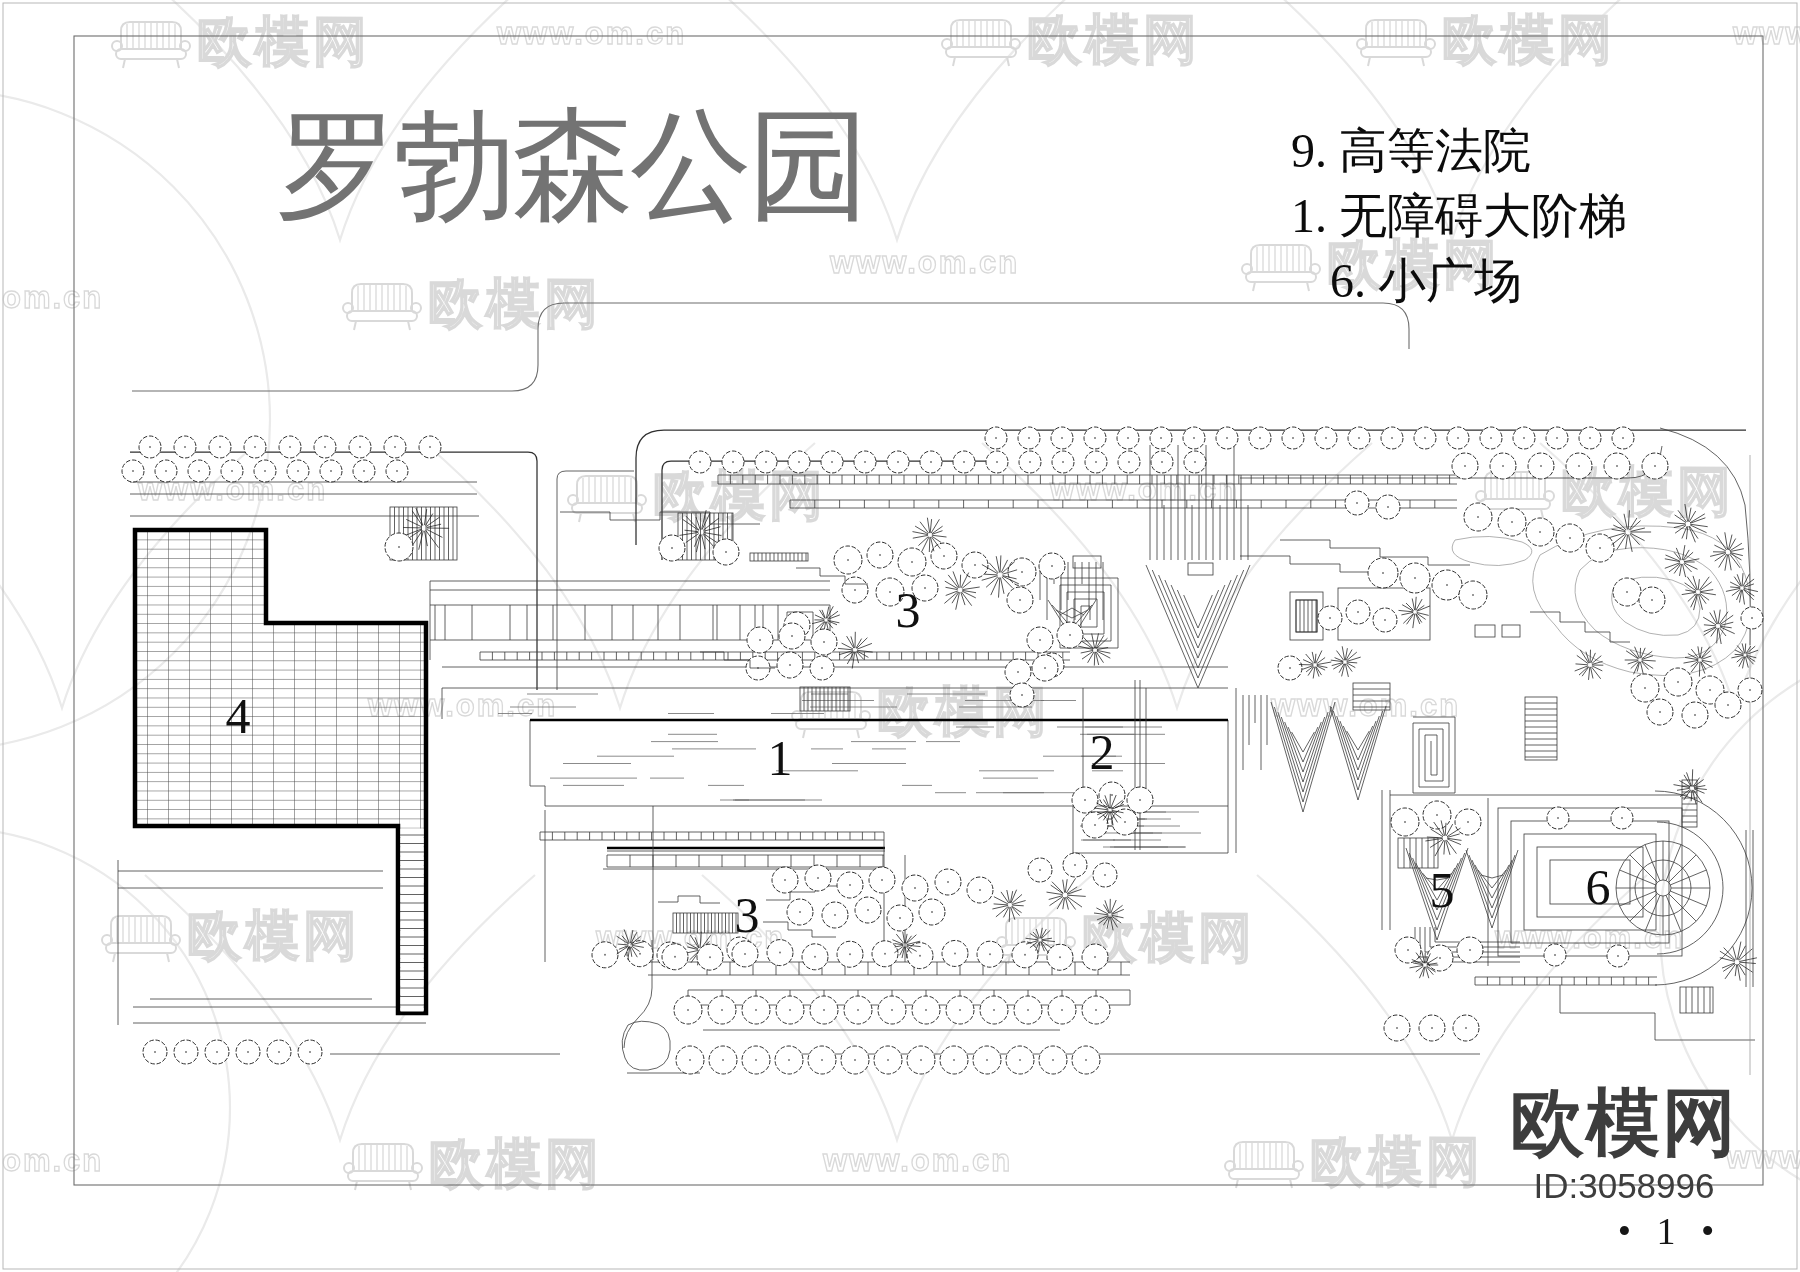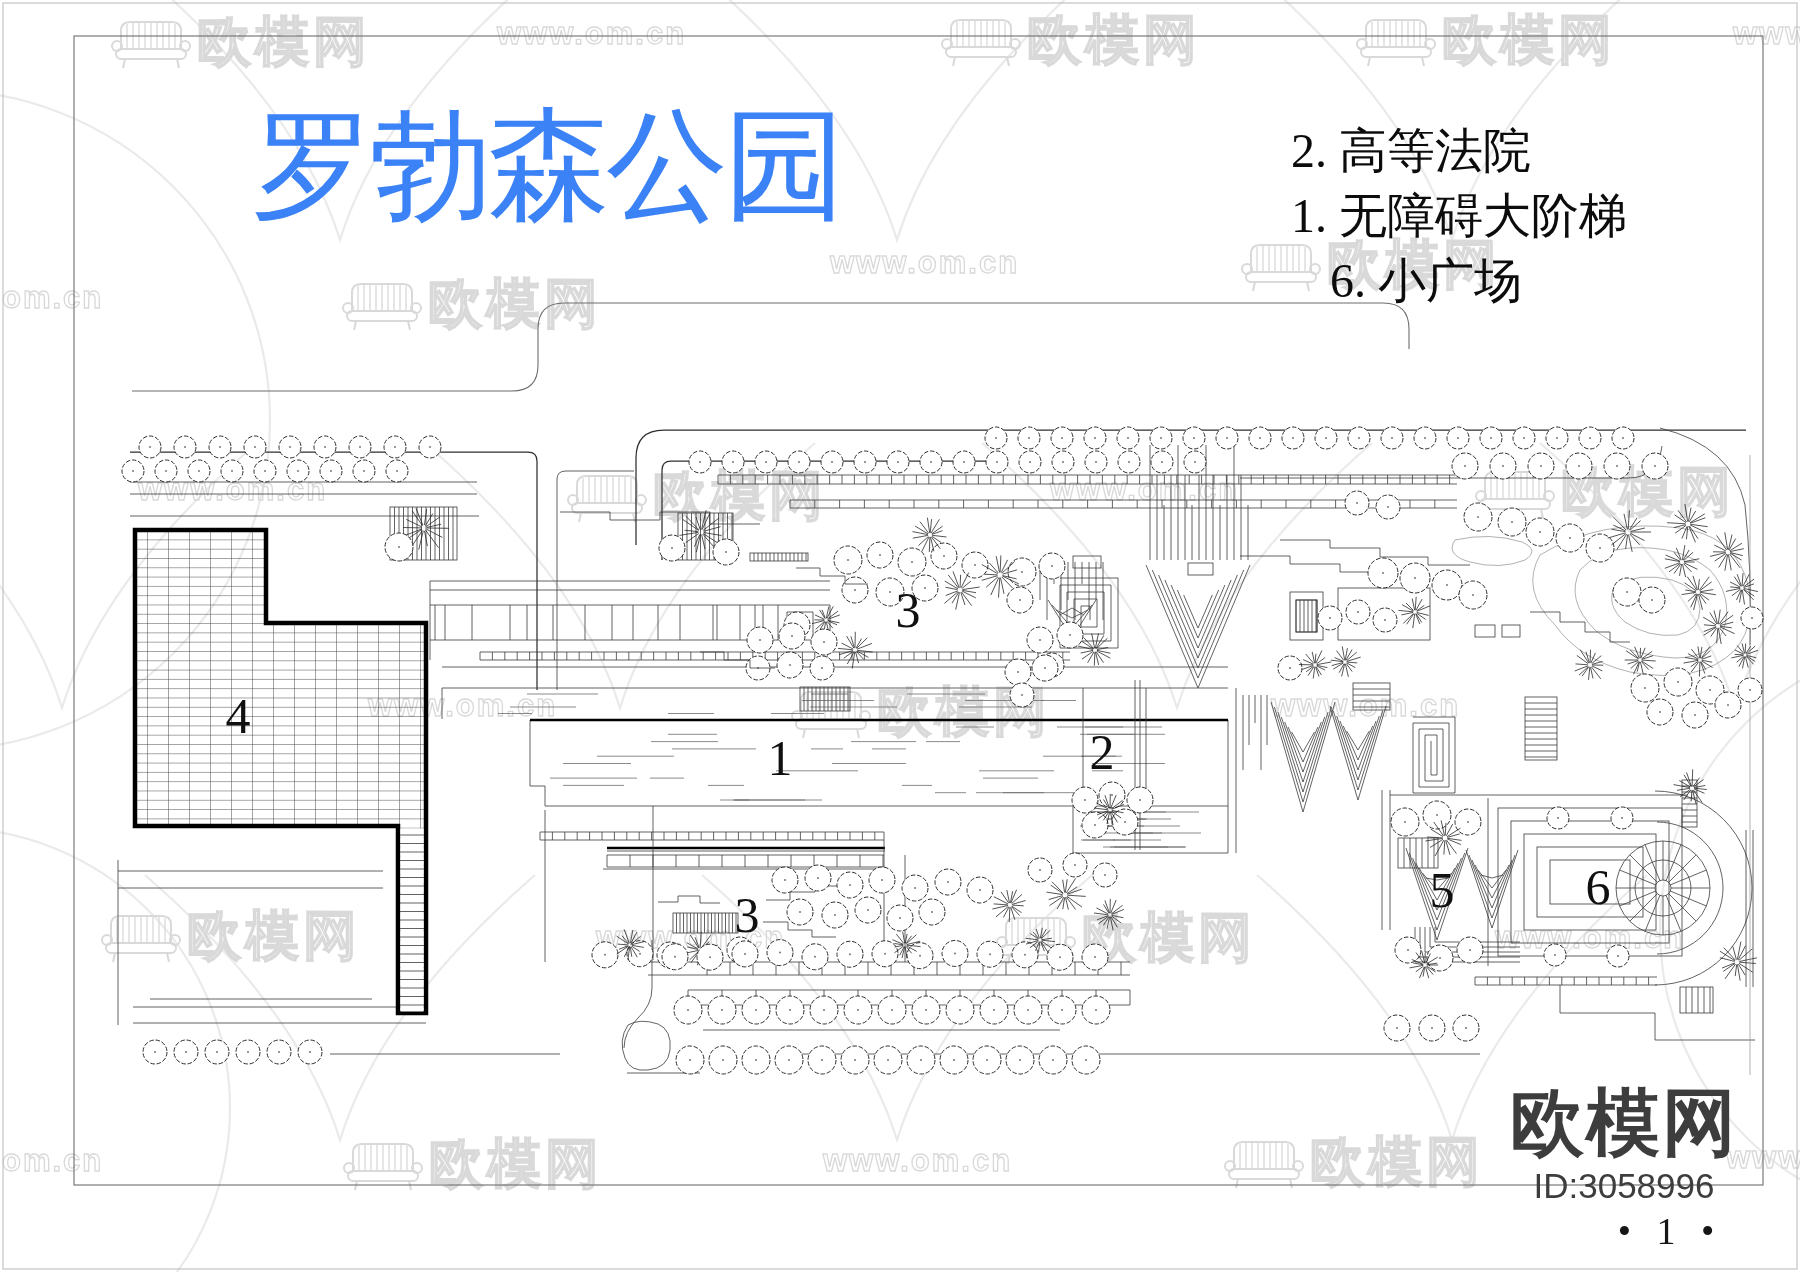--- a/index.html
+++ b/index.html
@@ -19,22 +19,22 @@
   .wstrip{fill:#fff;stroke:none}
   .ob{fill:none;stroke:#b7b7b7;stroke-width:1}
   .ib{fill:none;stroke:#6d6d6d;stroke-width:1.1}
   .arc{stroke:#eaeaea;stroke-width:2.2;fill:none}
   .sofa{stroke:#d9d9d9;stroke-width:2;fill:none}
   .sofa-stripes{stroke:#d9d9d9;stroke-width:1.3;fill:none}
   .wmt{font-family:"Liberation Sans",sans-serif;font-weight:700;font-size:54px;fill:none;stroke:#d9d9d9;stroke-width:1.6;letter-spacing:4px}
   .wmu{font-family:"Liberation Sans",sans-serif;font-weight:700;font-size:31px;fill:none;stroke:#d9d9d9;stroke-width:1.3;letter-spacing:2px}
   .zl{font-family:"Liberation Serif",serif;font-size:50px;fill:#101010;text-anchor:middle}
   
-  .title{position:absolute;left:252px;top:102px;font-size:122px;line-height:1.05;
-         letter-spacing:-4px;color:#3b82f6;white-space:nowrap}
+  .title{position:absolute;left:276px;top:102px;font-size:122px;line-height:1.05;
+         letter-spacing:-4px;color:#737373;white-space:nowrap}
   .legend{position:absolute;top:118px;font-size:48px;color:#0c0c0c;white-space:nowrap}
   .legend .row{height:65px;line-height:65px}
   .lc1{left:962px}
   .lc1 .row:nth-child(3){margin-left:-16px}
   .lc2{left:1291px}
   .lc2 .row:nth-child(3){margin-left:39px}
   .brand{position:absolute;left:1498px;top:1086px;width:252px;text-align:center;
          font-family:"Liberation Sans",sans-serif;font-weight:700;font-size:74px;
          color:#3d3d3d;letter-spacing:2px;line-height:1}
   .sid{position:absolute;left:1498px;top:1168px;width:252px;text-align:center;
@@ -764,21 +764,21 @@
   <text class="zl" x="1102" y="769">2</text>
   <text class="zl" x="908" y="627">3</text>
   <text class="zl" x="747" y="932">3</text>
   <text class="zl" x="238" y="733">4</text>
   <text class="zl" x="1442" y="907">5</text>
   <text class="zl" x="1598" y="904">6</text>
 </svg>
 
 <div class="title">罗勃森公园</div>
 <div class="legend lc2">
-  <div class="row">2. 高等法院</div>
+  <div class="row">9. 高等法院</div>
   <div class="row">1. 无障碍大阶梯</div>
   <div class="row">6. 小广场</div>
 </div>
 <div class="brand">欧模网</div>
 <div class="sid">ID:3058996</div>
 <div class="pgn">• 1 •</div>
 
 </div>
 
 </body></html>

